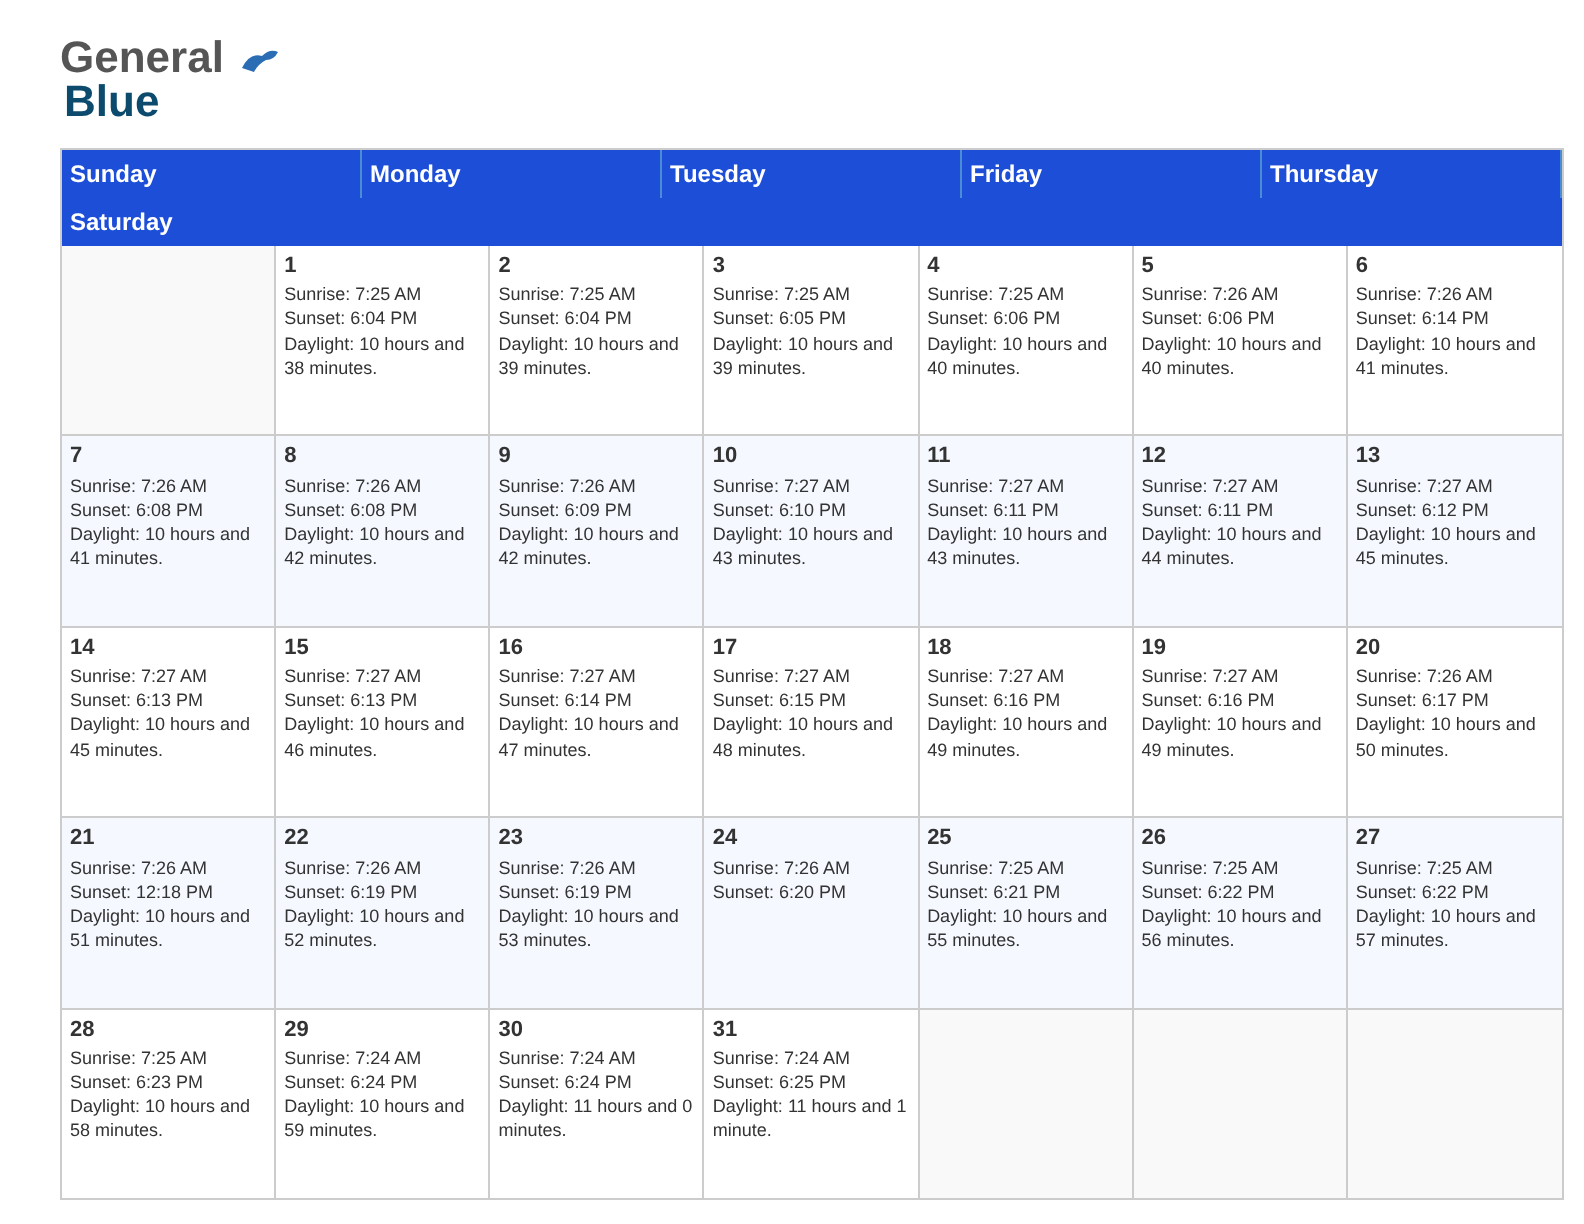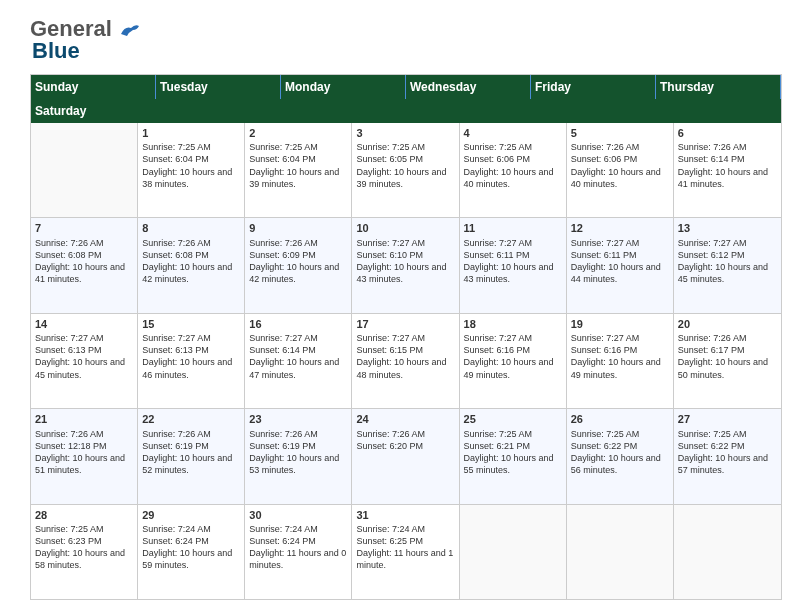--- a/index.html
+++ b/index.html
@@ -49,22 +49,22 @@
       color: #555;
     }
     .calendar {
       flex: 1;
       display: flex;
       flex-direction: column;
       border: 1px solid #ccc;
     }
     .cal-header {
       display: grid;
-      grid-template-columns: repeat(6, 1fr);
-      background: #14532d;
+      grid-template-columns: repeat(5, 1fr);
+      background: #1d4ed8;
     }
     .cal-header-cell {
       color: #fff;
       font-size: 12px;
       font-weight: bold;
       padding: 5px 4px;
       text-align: left;
       border-right: 1px solid #4a8dd5;
     }
     .cal-header-cell:last-child { border-right: none; }
@@ -123,23 +123,22 @@
     </div>
     <div class="title-block">
       <h1></h1>
       <h2></h2>
     </div>
   </div>
 
   <div class="calendar">
     <div class="cal-header">
     <div class="cal-header-cell">Sunday</div>
+        <div class="cal-header-cell">Monday</div>
         <div class="cal-header-cell">Tuesday</div>
-        <div class="cal-header-cell">Monday</div>
-        <div class="cal-header-cell">Wednesday</div>
         <div class="cal-header-cell">Friday</div>
         <div class="cal-header-cell">Thursday</div>
         <div class="cal-header-cell">Saturday</div>
       </div>
     <div class="cal-body">
     <div class="cal-row">
           <div class="cal-cell empty"></div>
           <div class="cal-cell">
             <span class="day-num">1</span>
             <div class="sun-info"><span>Sunrise: 7:25 AM</span><br><span>Sunset: 6:04 PM</span><br><span>Daylight: 10 hours and 38 minutes.</span></div>

